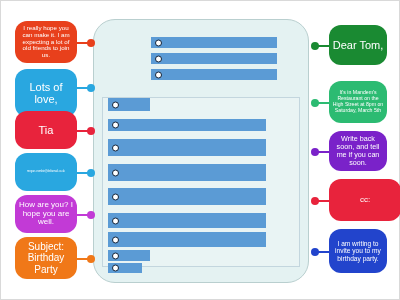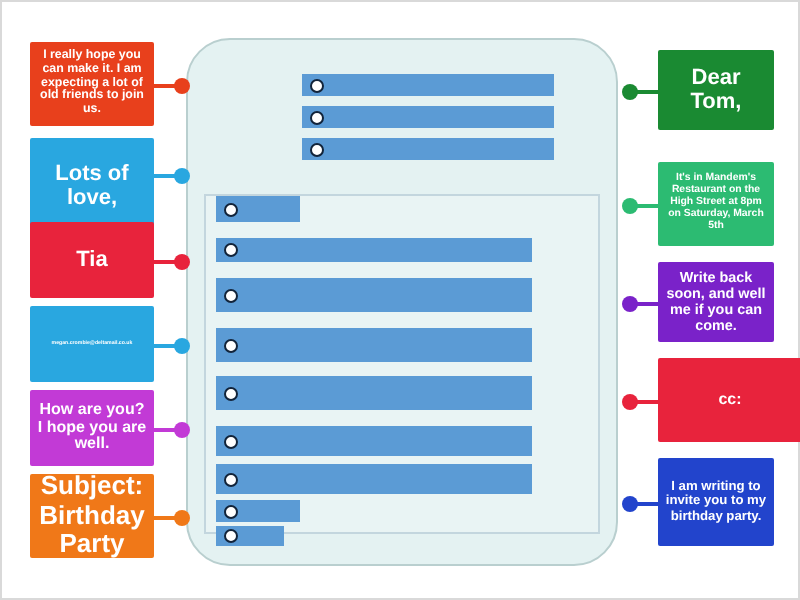--- a/index.html
+++ b/index.html
@@ -54,25 +54,25 @@
   }
 
   
   .tile{
     position:absolute;
     display:flex;
     align-items:center;
     justify-content:center;
     text-align:center;
     color:#ffffff;
-    font-weight:bold;
+    font-weight:normal;
     line-height:1.12;
     padding:12px 3px;
     box-sizing:border-box;
-    border-radius:1px;
+    border-radius:12px;
   }
   .connector{
     position:absolute;
     height:2px;
   }
   .dot{
     position:absolute;
     width:8px;height:8px;
     border-radius:50%;
     transform:translateY(-3px);
@@ -134,32 +134,32 @@
       <div class="dot" style="left: 86px; top: 86px; background: rgb(41, 167, 224);"></div>
       <div class="tile" style="left: 14px; top: 110px; width: 62px; height: 38px; background: rgb(232, 35, 60); font-size: 11px;">Tia</div>
       <div class="connector" style="left: 76px; top: 129px; width: 14px; background: rgb(232, 35, 60);"></div>
       <div class="dot" style="left: 86px; top: 129px; background: rgb(232, 35, 60);"></div>
       <div class="tile" style="left: 14px; top: 152px; width: 62px; height: 38px; background: rgb(41, 167, 224); font-size: 2.6px;">megan.crombie@deltamail.co.uk</div>
       <div class="connector" style="left: 76px; top: 171px; width: 14px; background: rgb(41, 167, 224);"></div>
       <div class="dot" style="left: 86px; top: 171px; background: rgb(41, 167, 224);"></div>
       <div class="tile" style="left: 14px; top: 194px; width: 62px; height: 38px; background: rgb(194, 58, 214); font-size: 8px;">How are you? I hope you are well.</div>
       <div class="connector" style="left: 76px; top: 213px; width: 14px; background: rgb(194, 58, 214);"></div>
       <div class="dot" style="left: 86px; top: 213px; background: rgb(194, 58, 214);"></div>
-      <div class="tile" style="left: 14px; top: 236px; width: 62px; height: 42px; background: rgb(240, 120, 24); font-size: 13px;">Subject: Birthday Party</div>
+      <div class="tile" style="left: 14px; top: 236px; width: 62px; height: 42px; background: rgb(240, 120, 24); font-size: 10px;">Subject: Birthday Party</div>
       <div class="connector" style="left: 76px; top: 257px; width: 14px; background: rgb(240, 120, 24);"></div>
       <div class="dot" style="left: 86px; top: 257px; background: rgb(240, 120, 24);"></div>
     </div>
   <div id="right-layer">
       <div class="tile" style="left: 328px; top: 24px; width: 58px; height: 40px; background: rgb(26, 138, 50); font-size: 11px;">Dear Tom,</div>
       <div class="connector" style="left: 314px; top: 44px; width: 14px; background: rgb(26, 138, 50);"></div>
       <div class="dot" style="left: 310px; top: 44px; background: rgb(26, 138, 50);"></div>
       <div class="tile" style="left: 328px; top: 80px; width: 58px; height: 42px; background: rgb(44, 187, 114); font-size: 5.2px;">It's in Mandem's Restaurant on the High Street at 8pm on Saturday, March 5th</div>
       <div class="connector" style="left: 314px; top: 101px; width: 14px; background: rgb(44, 187, 114);"></div>
       <div class="dot" style="left: 310px; top: 101px; background: rgb(44, 187, 114);"></div>
-      <div class="tile" style="left: 328px; top: 130px; width: 58px; height: 40px; background: rgb(122, 34, 201); font-size: 7.2px;">Write back soon, and well me if you can come.</div>
+      <div class="tile" style="left: 328px; top: 130px; width: 58px; height: 40px; background: rgb(122, 34, 201); font-size: 7.2px;">Write back soon, and tell me if you can soon.</div>
       <div class="connector" style="left: 314px; top: 150px; width: 14px; background: rgb(122, 34, 201);"></div>
       <div class="dot" style="left: 310px; top: 150px; background: rgb(122, 34, 201);"></div>
       <div class="tile" style="left: 328px; top: 178px; width: 72px; height: 42px; background: rgb(232, 35, 60); font-size: 8px;">cc:</div>
       <div class="connector" style="left: 314px; top: 199px; width: 14px; background: rgb(232, 35, 60);"></div>
       <div class="dot" style="left: 310px; top: 199px; background: rgb(232, 35, 60);"></div>
       <div class="tile" style="left: 328px; top: 228px; width: 58px; height: 44px; background: rgb(34, 68, 204); font-size: 6.6px;">I am writing to invite you to my birthday party.</div>
       <div class="connector" style="left: 314px; top: 250px; width: 14px; background: rgb(34, 68, 204);"></div>
       <div class="dot" style="left: 310px; top: 250px; background: rgb(34, 68, 204);"></div>
     </div>
 

